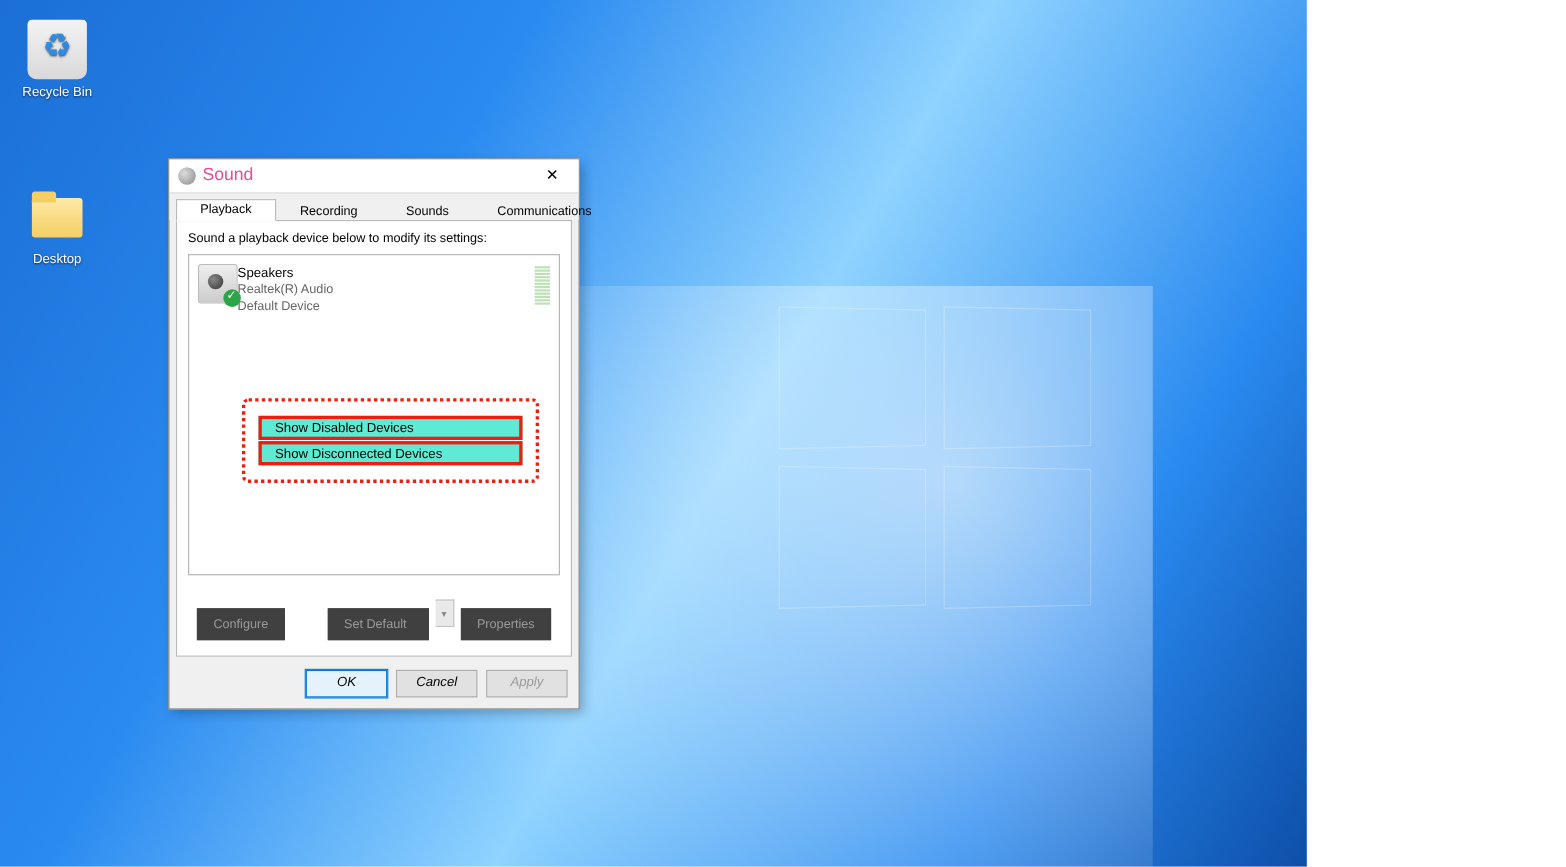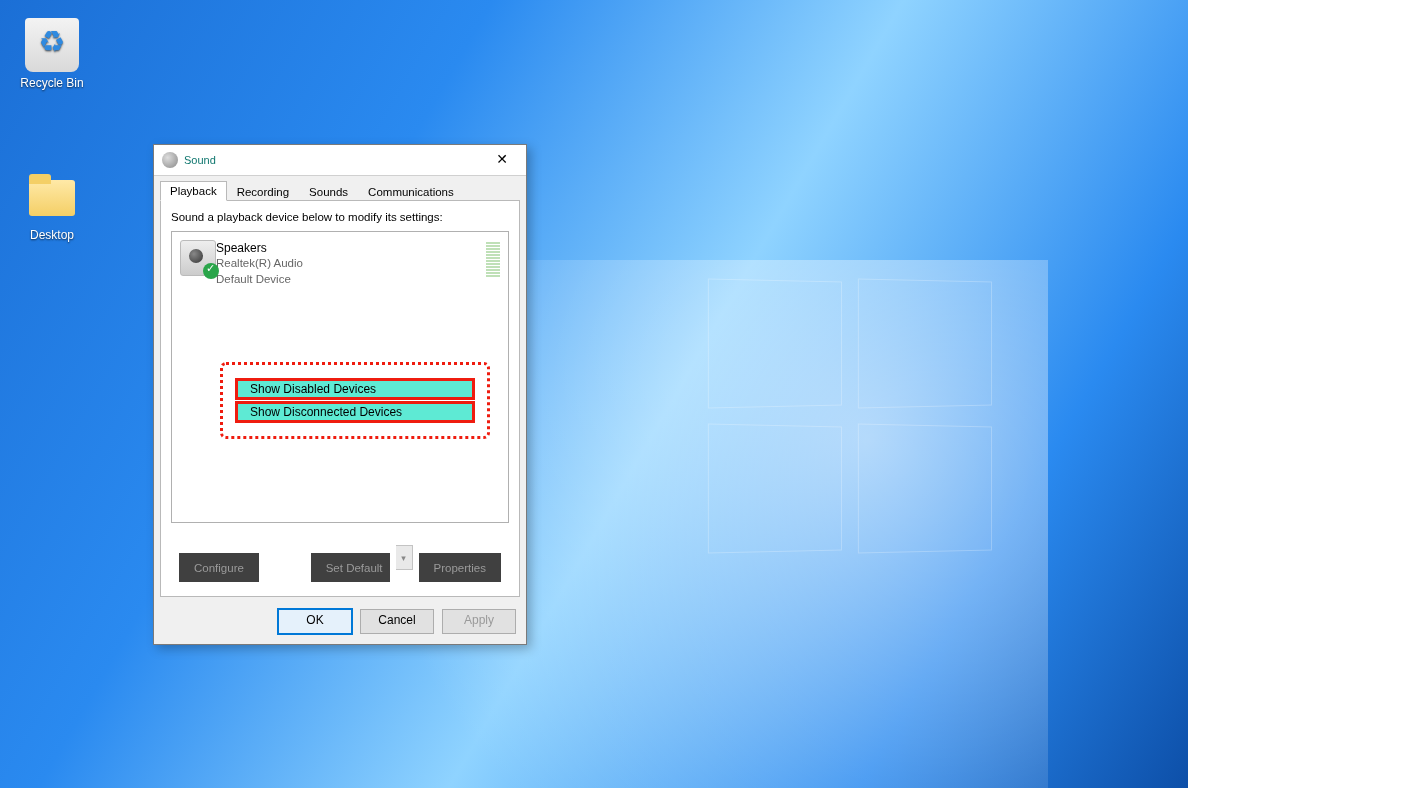--- a/index.html
+++ b/index.html
@@ -20,24 +20,24 @@
   .dicon .lbl{font-size:12px;}
   .recycle .glyph{background:linear-gradient(#f3f3f3,#d9d9d9);border-radius:4px 4px 8px 8px;position:relative;}
   .recycle .glyph::after{content:"♻";position:absolute;left:0;right:0;top:6px;font-size:30px;color:#2f8ae0;}
   .folder .glyph{position:relative;}
   .folder .glyph::before{content:"";position:absolute;left:4px;top:10px;width:46px;height:36px;background:linear-gradient(#ffe9a7,#f4cf66);border-radius:3px;}
   .folder .glyph::after{content:"";position:absolute;left:4px;top:4px;width:22px;height:10px;background:#f4cf66;border-radius:3px 3px 0 0;}
   
   .dialog{position:absolute;left:153px;top:144px;width:372px;background:#f0f0f0;border:1px solid #7a7a7a;box-shadow:4px 4px 10px rgba(0,0,0,0.25);}
   .titlebar{display:flex;align-items:center;height:30px;padding:0 4px 0 8px;background:#fff;border-bottom:1px solid #d0d0d0;}
   .titlebar .ticon{width:16px;height:16px;border-radius:50%;background:radial-gradient(circle at 35% 35%,#ddd,#888);margin-right:6px;}
-  .titlebar .ttxt{flex:1;font-size:11px;color:#0f766e;}
+  .titlebar .ttxt{flex:1;font-size:16px;color:#ec4899;}
   .closebtn{width:40px;height:24px;text-align:center;line-height:22px;font-size:14px;color:#000;}
   .tabbar{display:flex;align-items:flex-end;height:24px;padding:0 6px;background:#f0f0f0;}
-  .tab{padding:3px 9px;font-size:11.5px;color:#000;border:1px solid transparent;border-bottom:none;position:relative;top:1px;}
+  .tab{padding:3px 21px;font-size:11.5px;color:#000;border:1px solid transparent;border-bottom:none;position:relative;top:1px;}
   .tab.active{background:#fff;border-color:#b9b9b9;border-bottom:1px solid #fff;}
   .tabbody{background:#fff;border:1px solid #b9b9b9;margin:0 6px;padding:10px 10px 14px;}
   .instr{font-size:11.5px;color:#000;margin-bottom:8px;}
   .devlist{border:1px solid #b0b0b0;height:290px;background:#fff;position:relative;}
   .device{display:flex;padding:8px;gap:0;}
   .devicon{width:34px;height:34px;border:1px solid #bbb;border-radius:3px;background:linear-gradient(#eee,#ccc);position:relative;flex-shrink:0;}
   .devicon::after{content:"";position:absolute;left:8px;top:8px;width:14px;height:14px;border-radius:50%;background:radial-gradient(circle at 35% 35%,#888,#333);}
   .check{position:absolute;right:-4px;bottom:-4px;width:16px;height:16px;border-radius:50%;background:#2aa54a;}
   .check::after{content:"✓";color:#fff;font-size:11px;position:absolute;left:3px;top:-1px;}
   .devtxt{line-height:1.35;}
@@ -45,24 +45,24 @@
   .devsub{color:#666;font-size:11.5px;}
   .levelbars{position:absolute;right:8px;top:10px;width:14px;display:flex;flex-direction:column;gap:1px;}
   .levelbars span{height:2px;background:#bfe0b7;}
   
   .ctxwrap{position:absolute;left:48px;top:130px;padding:12px;border:3px dotted #ef1c0f;border-radius:6px;}
   .ctxitem{width:210px;padding:1px 12px;background:#5eead4;border:3px solid #ef1c0f;font-size:12px;color:#000;margin:1px 0;}
   
   .btnrow{display:flex;align-items:center;padding:10px 8px 0;gap:6px;}
   .btn{height:23px;padding:0 12px;font-size:11.5px;color:#555;background:#404040;border:3px solid #404040;display:inline-flex;align-items:center;margin-top:20px;}
   .btn.disabled{color:#9a9a9a;}
-  .btn.has-caret{padding-right:4px;}
+  .btn.has-caret{padding-right:17px;}
   .caret{width:16px;height:23px;border:1px solid #c3c3c3;border-left:none;background:#e9e9e9;display:inline-flex;align-items:center;justify-content:center;color:#888;font-size:9px;}
   .spacer{flex:1;}
-  .okrow{display:flex;justify-content:flex-end;gap:8px;padding:12px 10px 10px;}
+  .okrow{display:flex;justify-content:flex-end;gap:8px;padding:12px 10px 10px;font-style:italic;}
   .okbtn{width:72px;height:23px;font-size:12px;text-align:center;line-height:21px;border:1px solid #adadad;background:#e1e1e1;color:#000;}
   .okbtn.primary{border:1px solid #0078d7;outline:1px solid #0078d7;background:#e5f1fb;}
   .okbtn.disabled{color:#9a9a9a;}
 </style>
 </head>
 <body>
 
 <div class="desktop">
   <div class="light-burst"></div>
   <div class="winlogo"><span></span></div>

